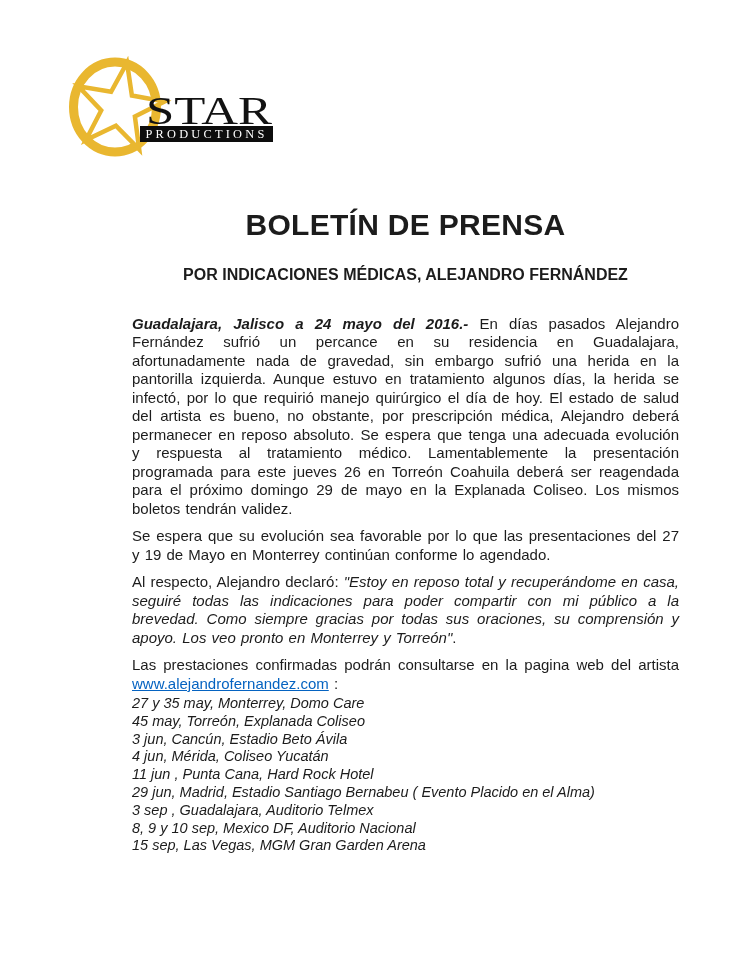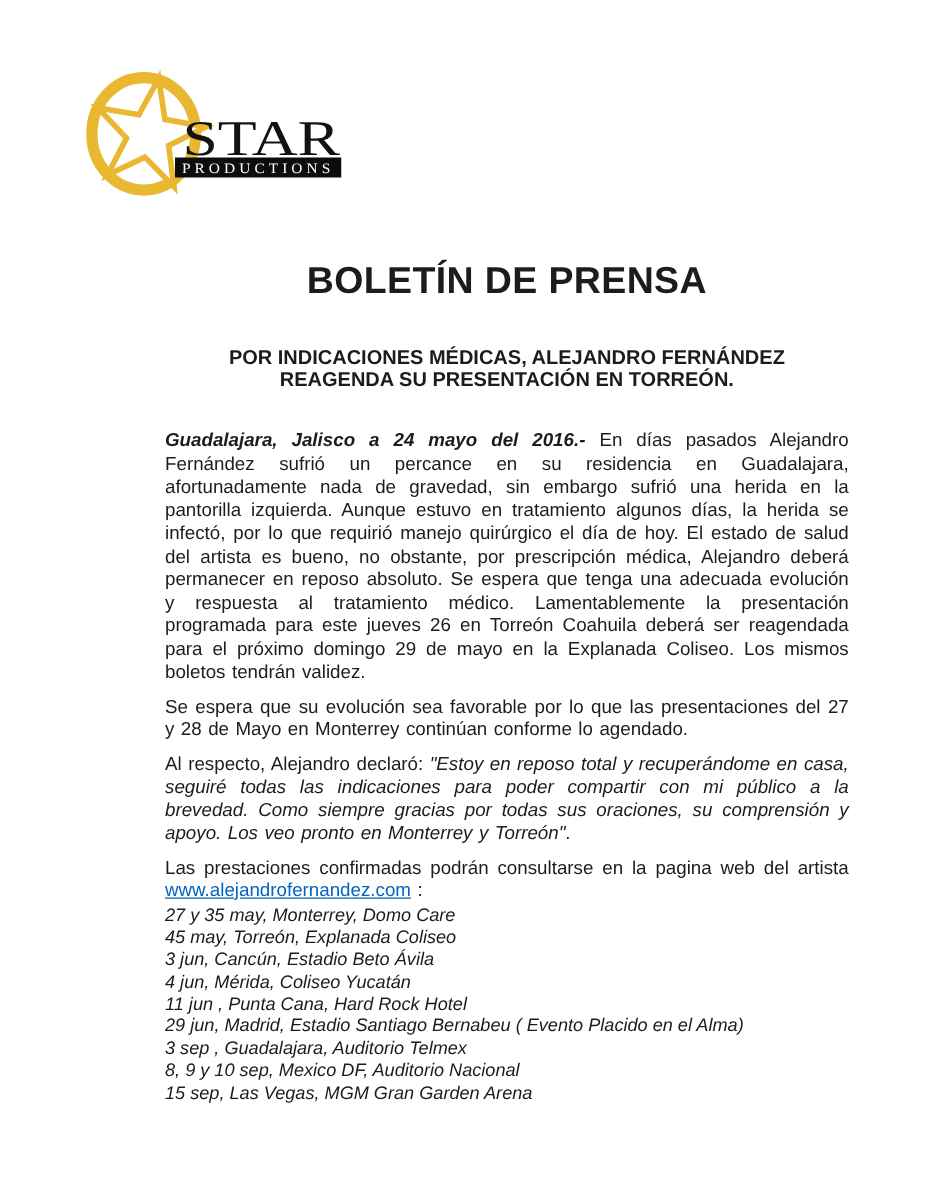--- a/index.html
+++ b/index.html
@@ -15,21 +15,21 @@
   .star-shape { fill:#ffffff; stroke:var(--gold); stroke-width:4.5px; stroke-linejoin:miter; }
   .brand-word { font-family:"Liberation Serif", serif; font-size:40px; fill:#121212; }
   .prod-bar { fill:#0d0d0d; }
   .prod-word { font-family:"Liberation Serif", serif; font-size:11.5px; fill:#ffffff; letter-spacing:3px; }
   .doc { position:absolute; left:99px; top:0; width:547px; }
   .title {
     margin-top:213px; text-align:center;
     font-size:30px; line-height:23px; font-weight:700; letter-spacing:0.3px;
   }
   .subtitle {
-    margin-top:42px; text-align:center;
+    margin-top:30px; text-align:center;
     font-size:16px; line-height:17.5px; font-weight:700;
   }
   .para {
     text-align:justify; font-size:15px; line-height:18.5px;
     word-spacing:1px; margin-top:9px;
   }
   .para.first { margin-top:31px; }
   .dateline { font-weight:700; font-style:italic; }
   .quote { font-style:italic; }
   .weblink { color:var(--link); text-decoration:underline; }
@@ -50,26 +50,25 @@
       <text class="prod-word" x="77.5" y="83" textLength="122" lengthAdjust="spacingAndGlyphs">PRODUCTIONS</text>
     </svg>
   </div>
 
   <div class="doc">
 
     <div class="title">BOLETÍN DE PRENSA</div>
 
     <div class="subtitle">
       <div>POR INDICACIONES MÉDICAS, ALEJANDRO FERNÁNDEZ</div>
-      <div>REAGENDA SU PRESENTACIÓN EN TORREÓN.</div>
     </div>
 
     <p class="para first"><span class="dateline">Guadalajara, Jalisco a 24 mayo del 2016.-</span><span> En días pasados Alejandro Fernández sufrió un percance en su residencia en Guadalajara, afortunadamente nada de gravedad, sin embargo sufrió una herida en la pantorilla izquierda. Aunque estuvo en tratamiento algunos días, la herida se infectó, por lo que requirió manejo quirúrgico el día de hoy. El estado de salud del artista es bueno, no obstante, por prescripción médica, Alejandro deberá permanecer en reposo absoluto. Se espera que tenga una adecuada evolución y respuesta al tratamiento médico. Lamentablemente la presentación programada para este jueves 26 en Torreón Coahuila deberá ser reagendada para el próximo domingo 29 de mayo en la Explanada Coliseo. Los mismos boletos tendrán validez.</span></p>
 
-    <p class="para">Se espera que su evolución sea favorable por lo que las presentaciones del 27 y 28 de Mayo en Monterrey continúan conforme lo agendado.</p>
+    <p class="para">Se espera que su evolución sea favorable por lo que las presentaciones del 27 y 19 de Mayo en Monterrey continúan conforme lo agendado.</p>
 
     <p class="para"><span>Al respecto, Alejandro declaró: </span><span class="quote">"Estoy en reposo total y recuperándome en casa, seguiré todas las indicaciones para poder compartir con mi público a la brevedad. Como siempre gracias por todas sus oraciones, su comprensión y apoyo. Los veo pronto en Monterrey y Torreón"</span><span>.</span></p>
 
     <p class="para"><span>Las prestaciones confirmadas podrán consultarse en la pagina web del artista </span><a class="weblink" href="#">www.alejandrofernandez.com</a><span> :</span></p>
 
     <div class="events">
       <div class="event-item">27 y 35 may, Monterrey, Domo Care</div>
       <div class="event-item">45 may, Torreón, Explanada Coliseo</div>
       <div class="event-item">3 jun, Cancún, Estadio Beto Ávila</div>
       <div class="event-item">4 jun, Mérida, Coliseo Yucatán</div>

